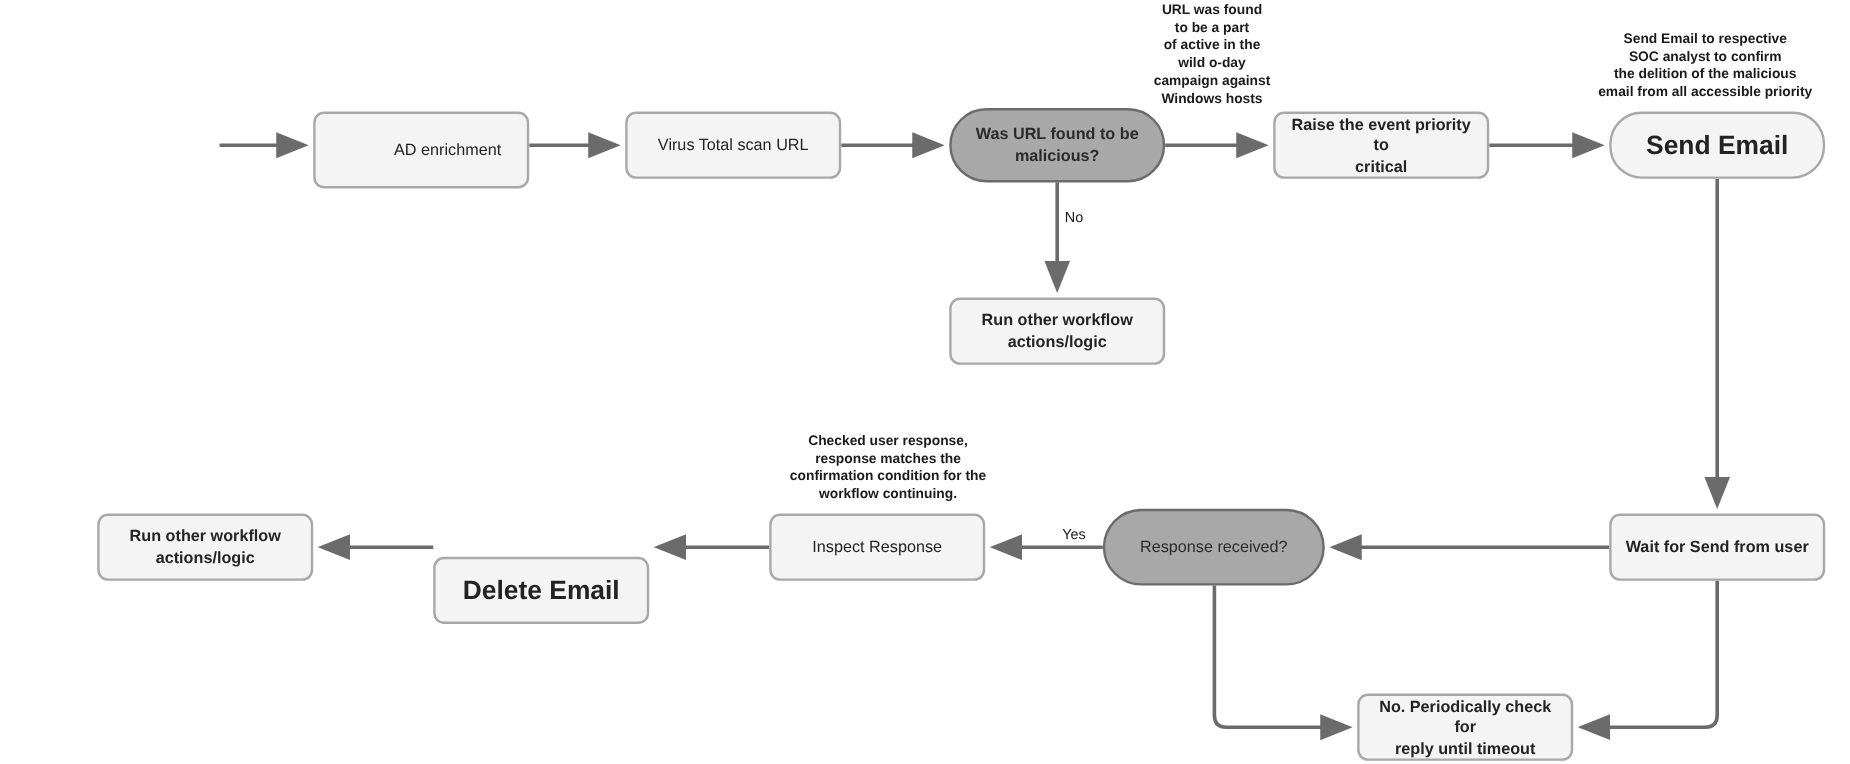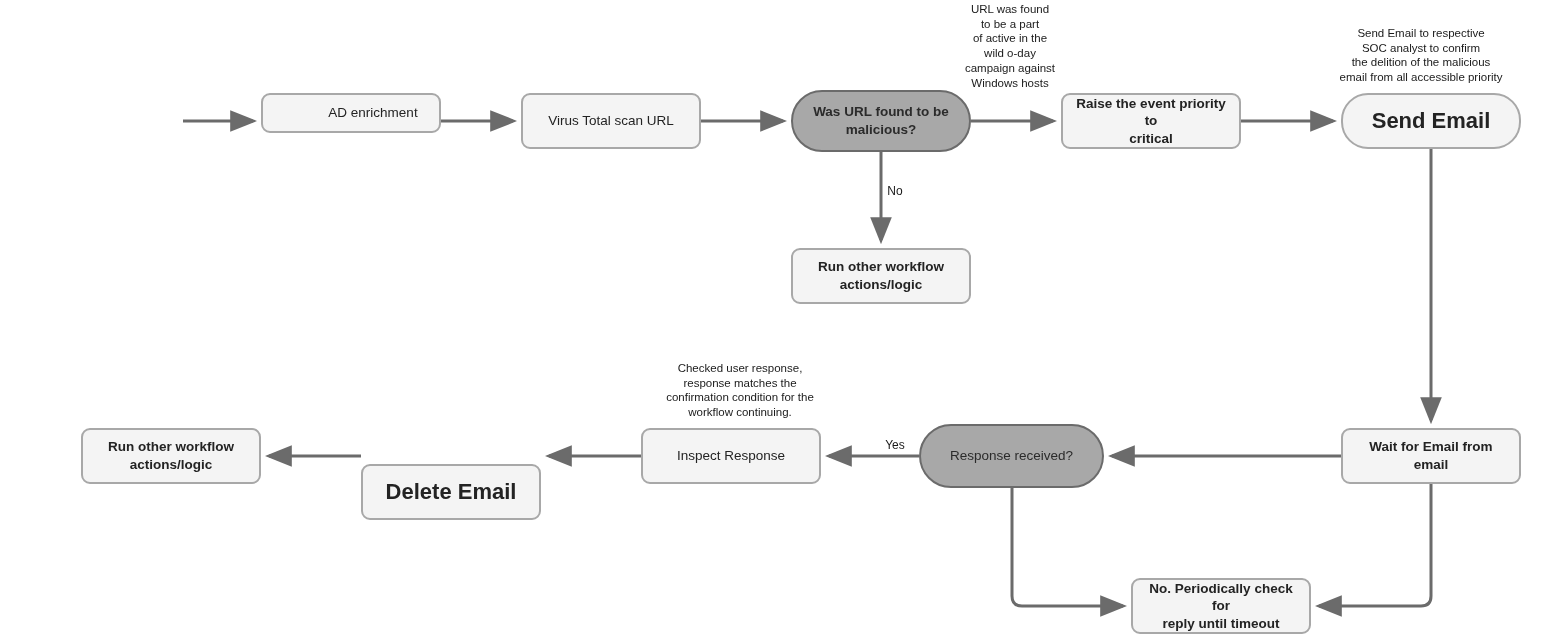--- a/index.html
+++ b/index.html
@@ -70,21 +70,21 @@
     font-weight: bold;
     color: #1a1a1a;
     text-align: center;
     line-height: 1.28;
     white-space: pre-line;
     z-index: 3;
     background: transparent;
   }
   .edge-label.small-note {
     font-size: 11.5px;
-    font-weight: normal;
+    font-weight: bold;
   }
   .edge-label.branch {
     font-size: 12px;
     font-weight: normal;
     color: #1a1a1a;
   }
 </style>
 </head>
 <body>
 
@@ -116,21 +116,21 @@
 
       <path d="M361,456 L269,456"></path>
 
       <path d="M1012,488 L1012,596 Q1012,606 1022,606 L1123,606"></path>
 
       <path d="M1431,484 L1431,596 Q1431,606 1421,606 L1319,606"></path>
     </g>
   </svg>
 
 
-  <div class="node process regular" style="left:261px; top:93px; width:180px; height:40px;padding-left:44px;">
+  <div class="node process regular" style="left:261px; top:93px; width:180px; height:64px;padding-left:44px;">
     <span class="node-label">AD enrichment</span>
   </div>
 
   <div class="node process regular" style="left:521px; top:93px; width:180px; height:56px;">
     <span class="node-label">Virus Total scan URL</span>
   </div>
 
   <div class="node decision" style="left:791px; top:90px; width:180px; height:62px;">
     <span class="node-label">Was URL found to be
 malicious?</span>
@@ -144,21 +144,21 @@
   <div class="node process big" style="left:1341px; top:93px; width:180px; height:56px;border-radius:27px;">
     <span class="node-label">Send Email</span>
   </div>
 
   <div class="node process" style="left:791px; top:248px; width:180px; height:56px;">
     <span class="node-label">Run other workflow
 actions/logic</span>
   </div>
 
   <div class="node process" style="left:1341px; top:428px; width:180px; height:56px;">
-    <span class="node-label">Wait for Email from email</span>
+    <span class="node-label">Wait for Send from user</span>
   </div>
 
   <div class="node decision regular" style="left:919px; top:424px; width:185px; height:64px;">
     <span class="node-label">Response received?</span>
   </div>
 
   <div class="node process regular" style="left:641px; top:428px; width:180px; height:56px;">
     <span class="node-label">Inspect Response</span>
   </div>
 
@@ -181,21 +181,21 @@
 of active in the
 wild o-day
 campaign against
 Windows hosts</div>
 
   <div class="edge-label small-note" style="left:1300px; top:26px; width:242px;">Send Email to respective
 SOC analyst to confirm
 the delition of the malicious
 email from all accessible priority</div>
 
-  <div class="edge-label branch" style="left:874px; top:184px; width:42px;">No</div>
+  <div class="edge-label branch" style="left:874px; top:174px; width:42px;">No</div>
 
   <div class="edge-label small-note" style="left:636px; top:361px; width:208px;">Checked user response,
 response matches the
 confirmation condition for the
 workflow continuing.</div>
 
   <div class="edge-label branch" style="left:874px; top:438px; width:42px;">Yes</div>
 
 </div>
 

